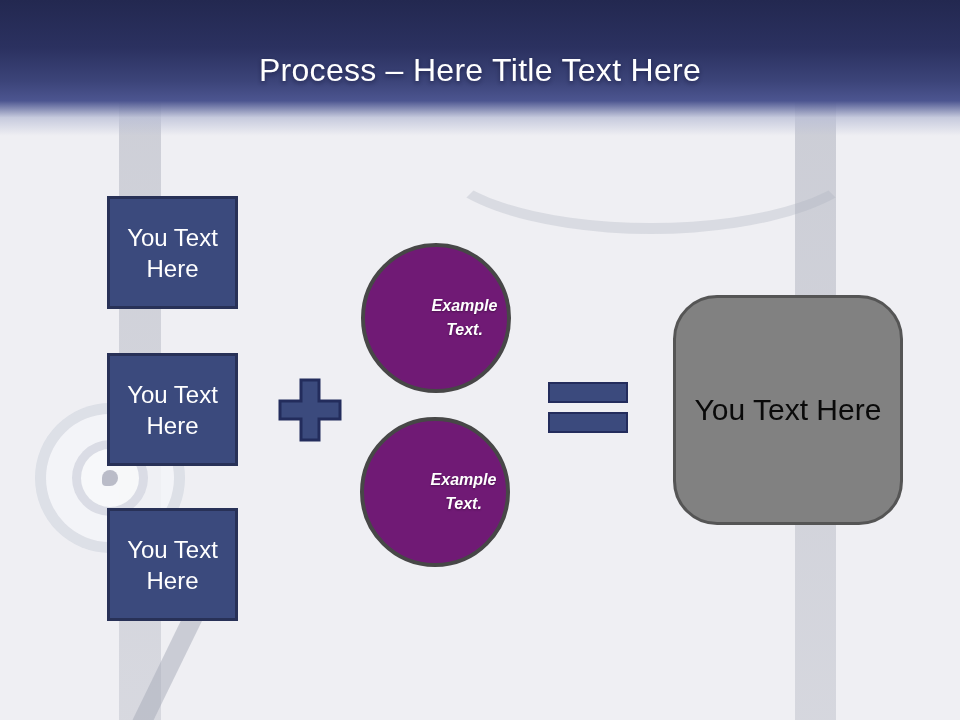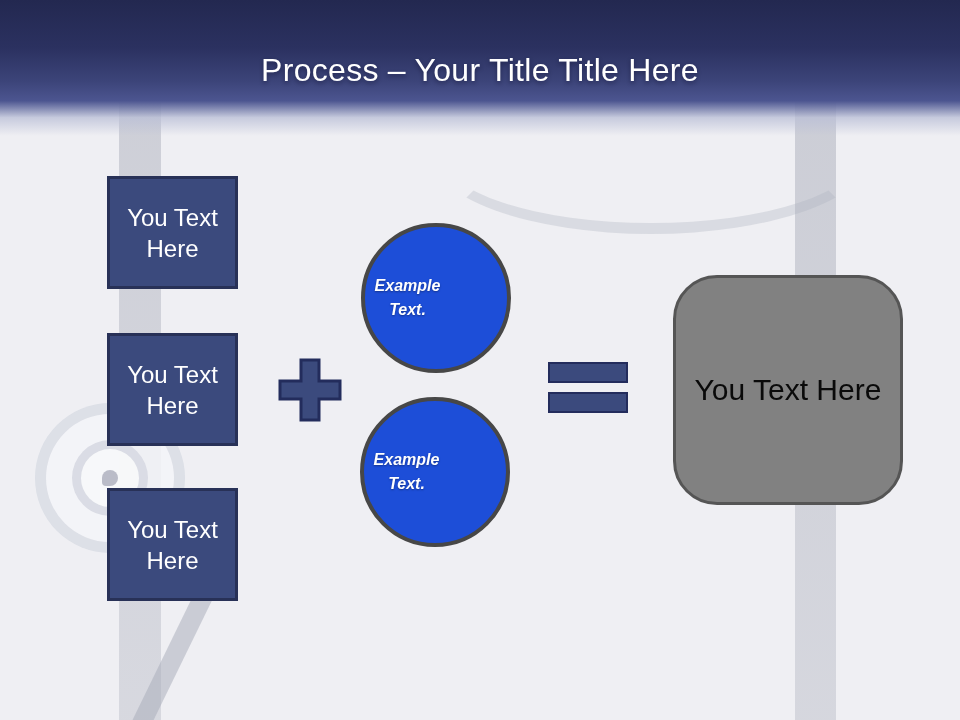--- a/index.html
+++ b/index.html
@@ -81,43 +81,43 @@
     text-align: center;
     font-size: 32px; line-height: 40px;
     color: #FFFFFF; font-weight: 400;
     text-shadow: 0 2px 4px rgba(10,12,40,0.45);
     letter-spacing: 0.3px;
   }
   .title .t-bold { font-weight: 400; }
   .title .t-rest { font-weight: 400; margin-left: 9px; }
 
   
-  .shape { position: absolute; z-index: 4; box-sizing: border-box; }
+  .shape { position: absolute; z-index: 4; box-sizing: border-box; margin-top: 20px; }
 
   .ytext-box {
     left: 107px; width: 131px; height: 113px;
     background: #3B4A7D;
     border: 3px solid #283157;
     display: flex; align-items: center; justify-content: center;
     text-align: center;
     color: #FFFFFF; font-size: 24px; line-height: 31px;
   }
   .ytext-box.b1 { top: 176px; }
   .ytext-box.b2 { top: 333px; }
   .ytext-box.b3 { top: 488px; }
   .ytext-box .lbl { width: 100px; }
 
   .plus-wrap { left: 277px; top: 357px; width: 66px; height: 66px; }
 
   .example-circle {
     width: 150px; height: 150px;
-    background: #1d4ed8;
+    background: #701a75;
     border: 4px solid #474747;
     border-radius: 50%;
-    display: flex; align-items: center; justify-content: flex-start;
+    display: flex; align-items: center; justify-content: flex-end;
     text-align: center;
     color: #FFFFFF; font-size: 16px; line-height: 24px;
     font-weight: 700; font-style: italic;
     text-shadow: 0 1px 2px rgba(0,0,0,0.35);
   }
   .example-circle.c1 { left: 361px; top: 223px; }
   .example-circle.c2 { left: 360px; top: 397px; }
   .example-circle .lbl { width: 85px; }
 
   .equals-wrap { left: 548px; top: 362px; width: 80px; height: 51px; }
@@ -150,21 +150,21 @@
   <div class="bg curve-right"></div>
   <div class="bg curve-top"></div>
   <div class="bg chestpiece">
     <div class="chestpiece-ring"></div>
     <div class="chestpiece-nub"></div>
   </div>
   <div class="bg tube-diag"></div>
 
   <div class="header">
     <h1 class="title">
-      <span class="t-bold">Process</span><span class="t-rest">– Your Title Title Here</span>
+      <span class="t-bold">Process</span><span class="t-rest">– Here Title Text Here</span>
     </h1>
   </div>
 
   <div class="shape ytext-box b1">
     <span class="lbl">You Text Here</span>
   </div>
   <div class="shape ytext-box b2">
     <span class="lbl">You Text Here</span>
   </div>
   <div class="shape ytext-box b3">

